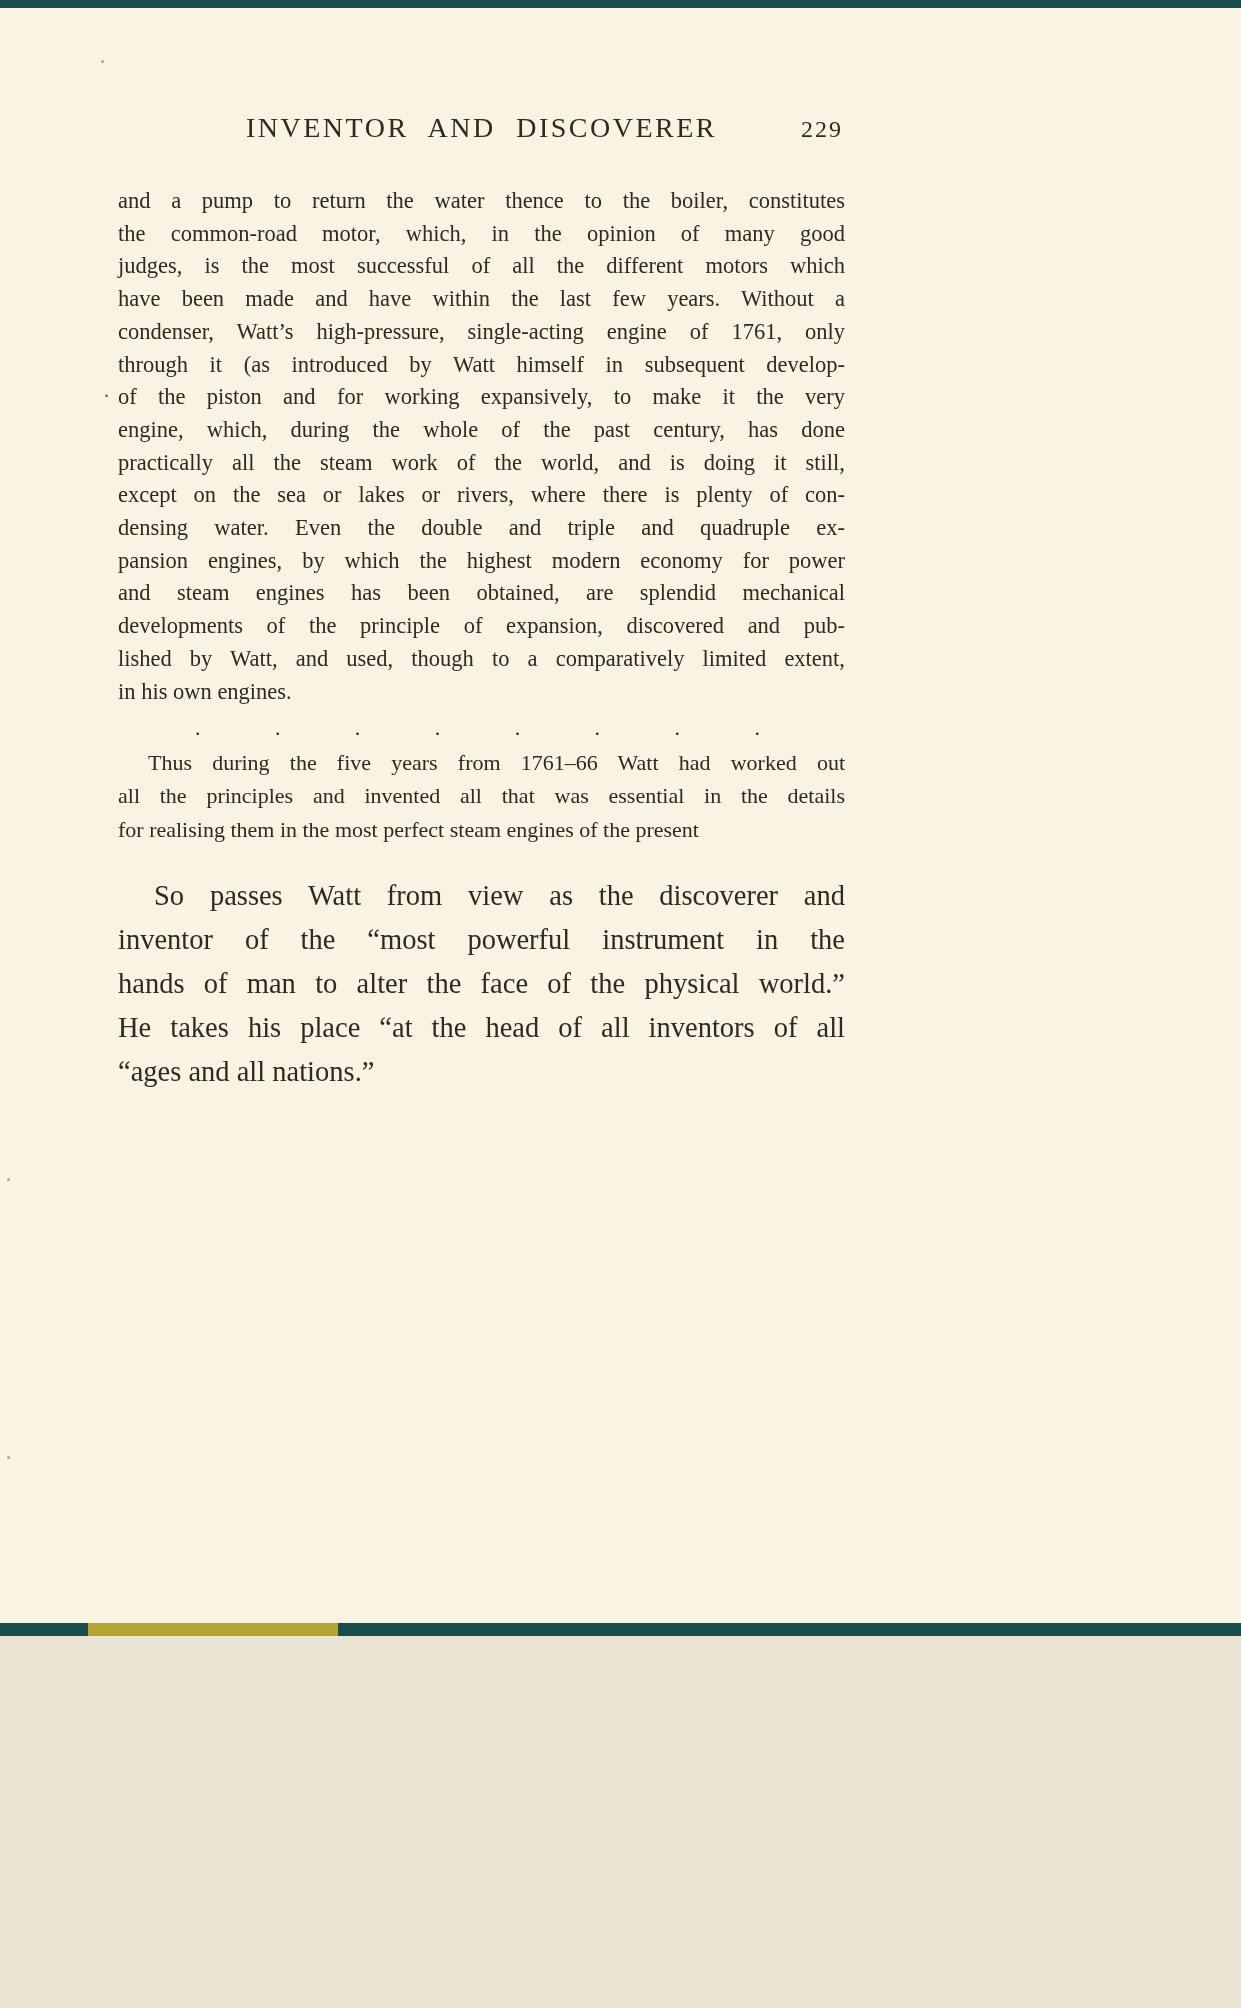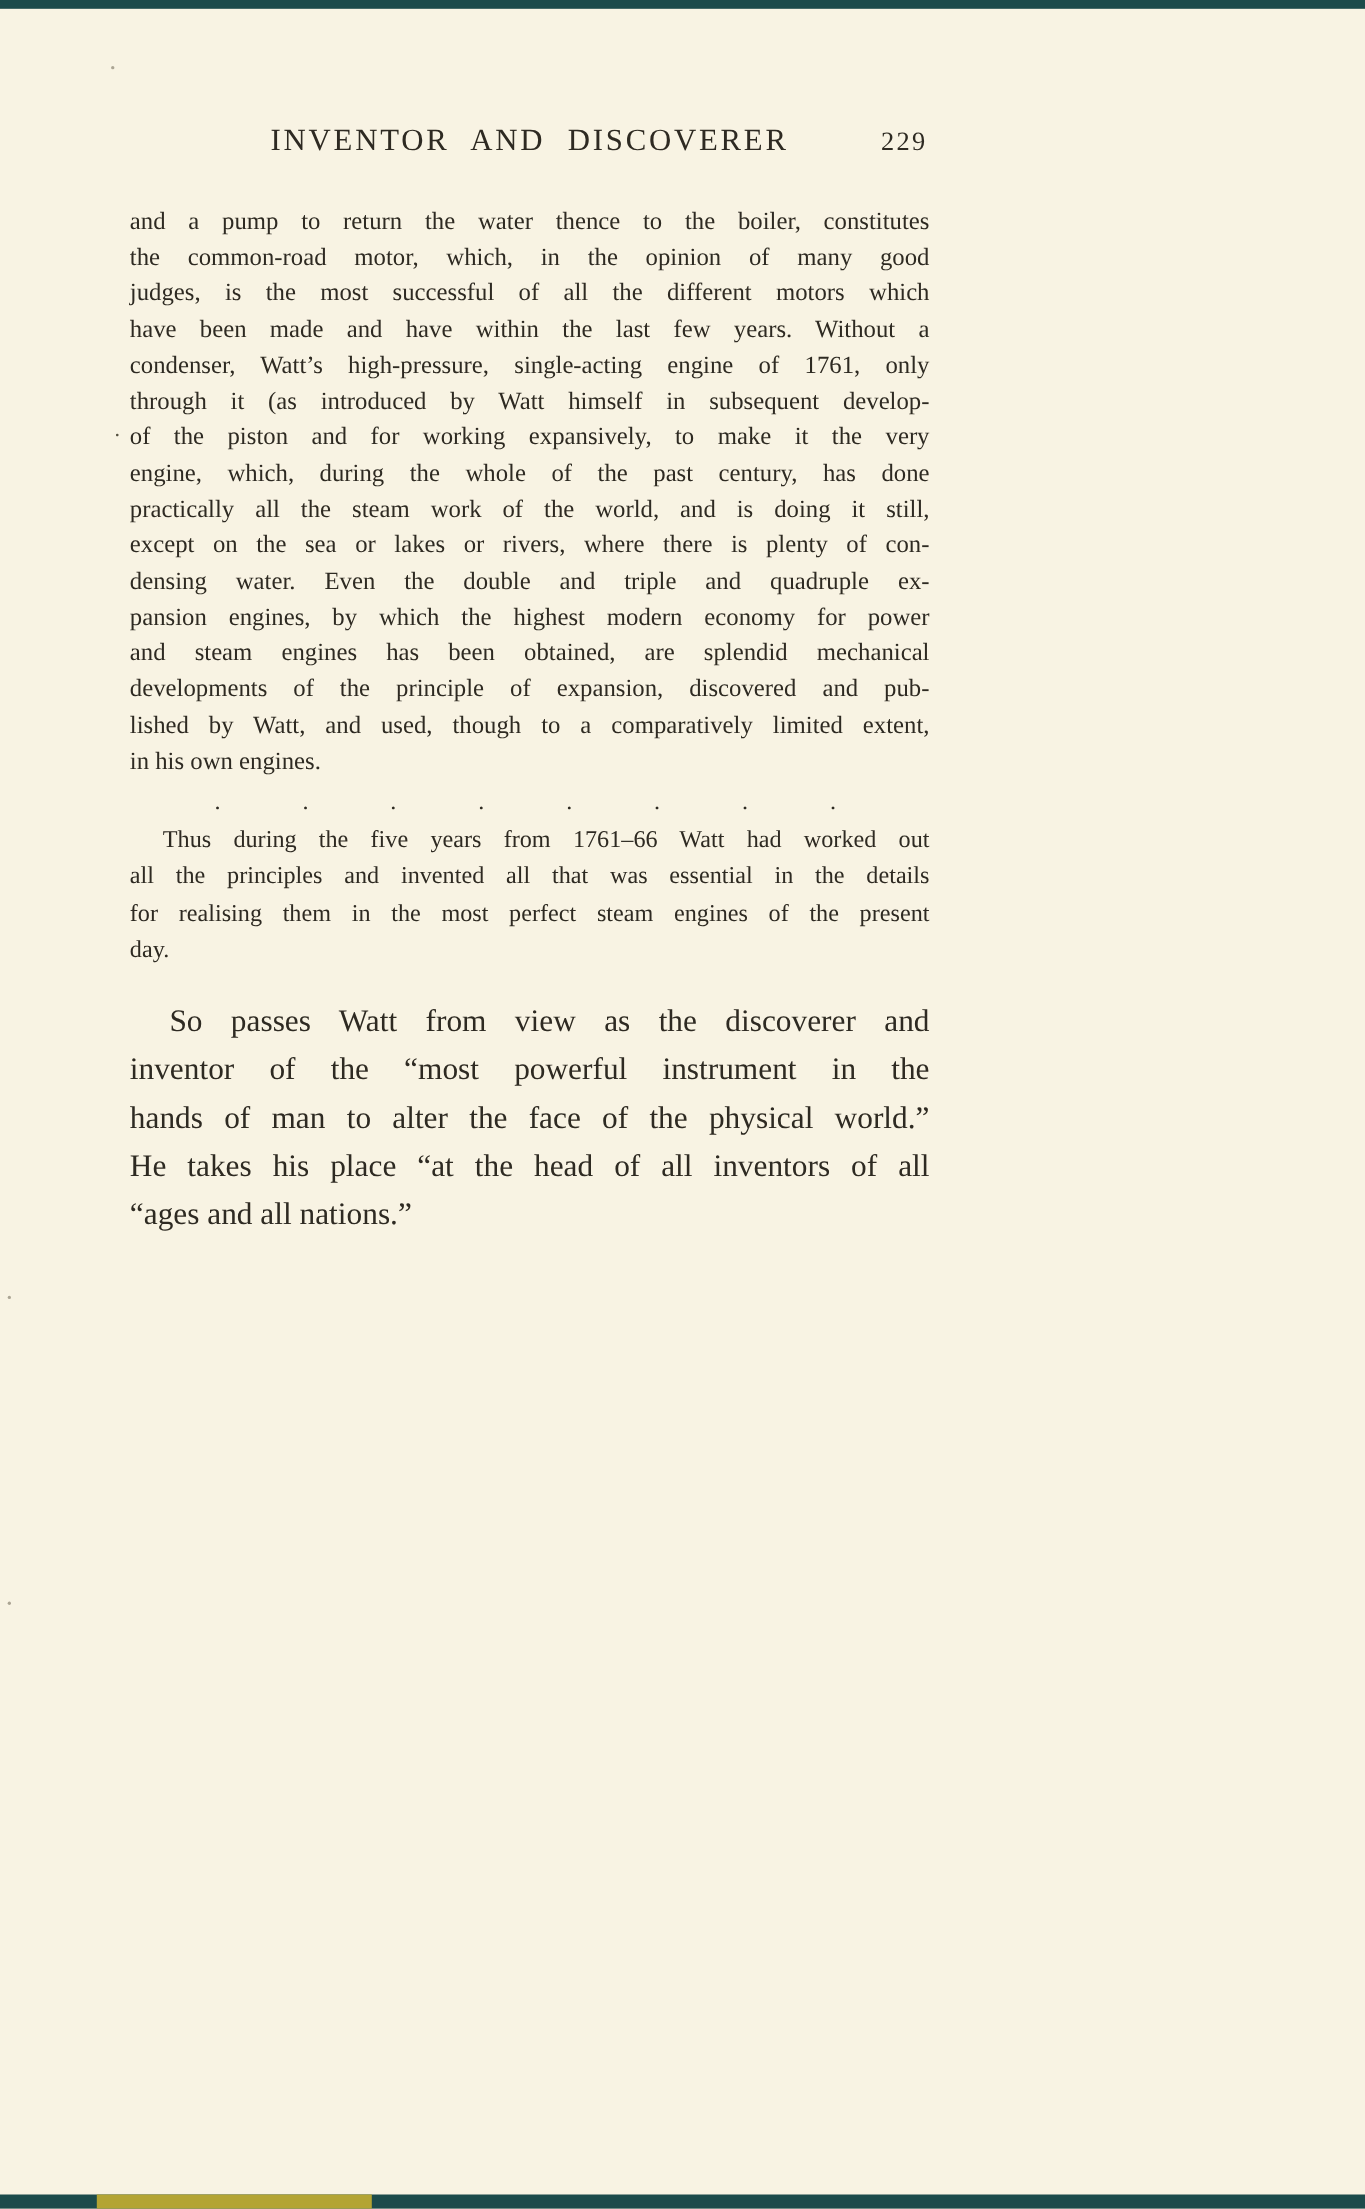--- a/index.html
+++ b/index.html
@@ -10,21 +10,21 @@
   }
   * { margin: 0; padding: 0; box-sizing: border-box; }
   body {
     background: #e9e4d4;
     font-family: "Liberation Serif", "DejaVu Serif", serif;
     color: var(--text);
   }
   .page {
     position: relative;
     width: 1241px;
-    height: 2008px;
+    height: 1636px;
     background: var(--page-bg);
     overflow: hidden;
   }
   .band-top {
     position: absolute; top: 0; left: 0; right: 0; height: 8px;
     background: var(--band);
   }
   .band-bottom {
     position: absolute; bottom: 0; left: 0; right: 0; height: 13px;
     background: var(--band);
@@ -132,21 +132,20 @@
         <span class="dot">.</span>
         <span class="dot">.</span>
         <span class="dot">.</span>
         <span class="dot">.</span>
       </div>
 
     <div class="para p2">
         <div class="line">Thus during the five years from 1761–66 Watt had worked out</div>
         <div class="line">all the principles and invented all that was essential in the details</div>
         <div class="line">for realising them in the most perfect steam engines of the present</div>
-        <div class="line">day.</div>
       </div>
 
     <div class="para p3">
         <div class="line">So passes Watt from view as the discoverer and</div>
         <div class="line">inventor of the “most powerful instrument in the</div>
         <div class="line">hands of man to alter the face of the physical world.”</div>
         <div class="line">He takes his place “at the head of all inventors of all</div>
         <div class="line">“ages and all nations.”</div>
       </div>
 

